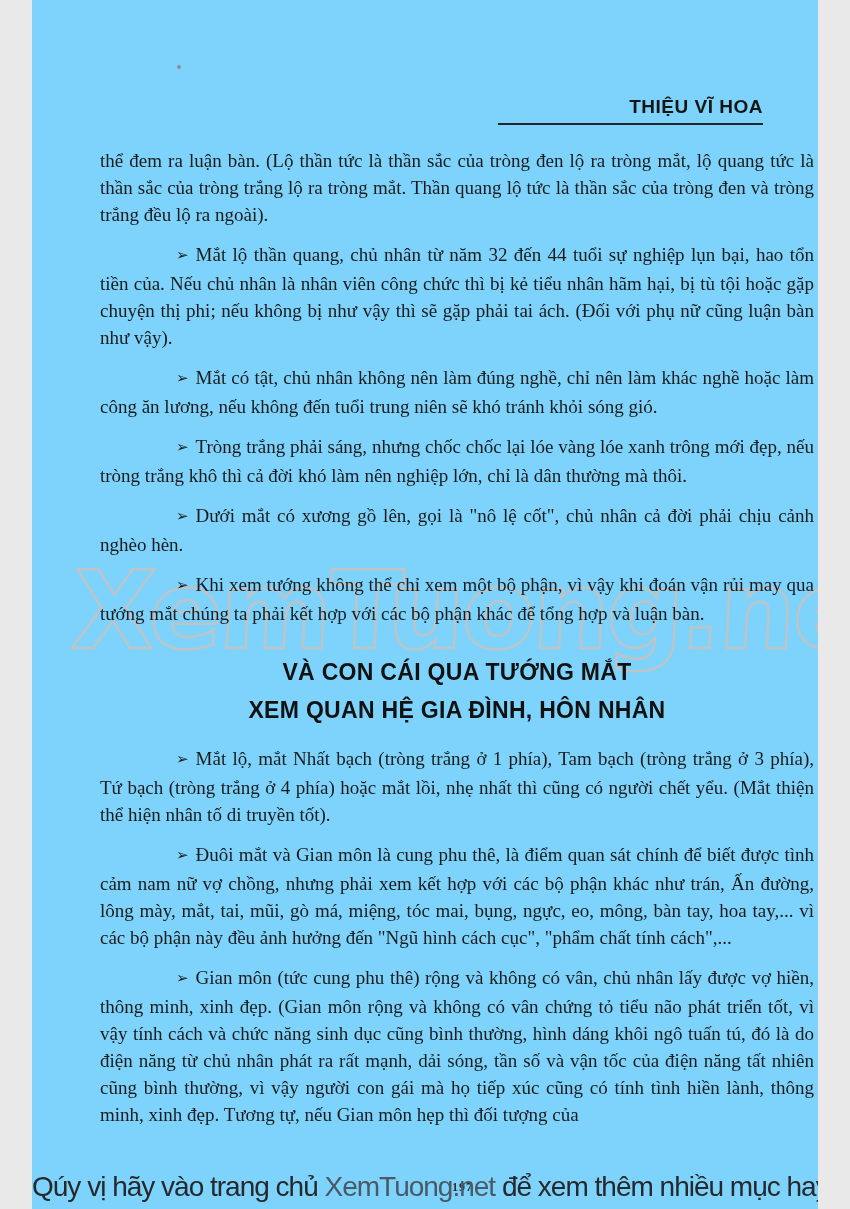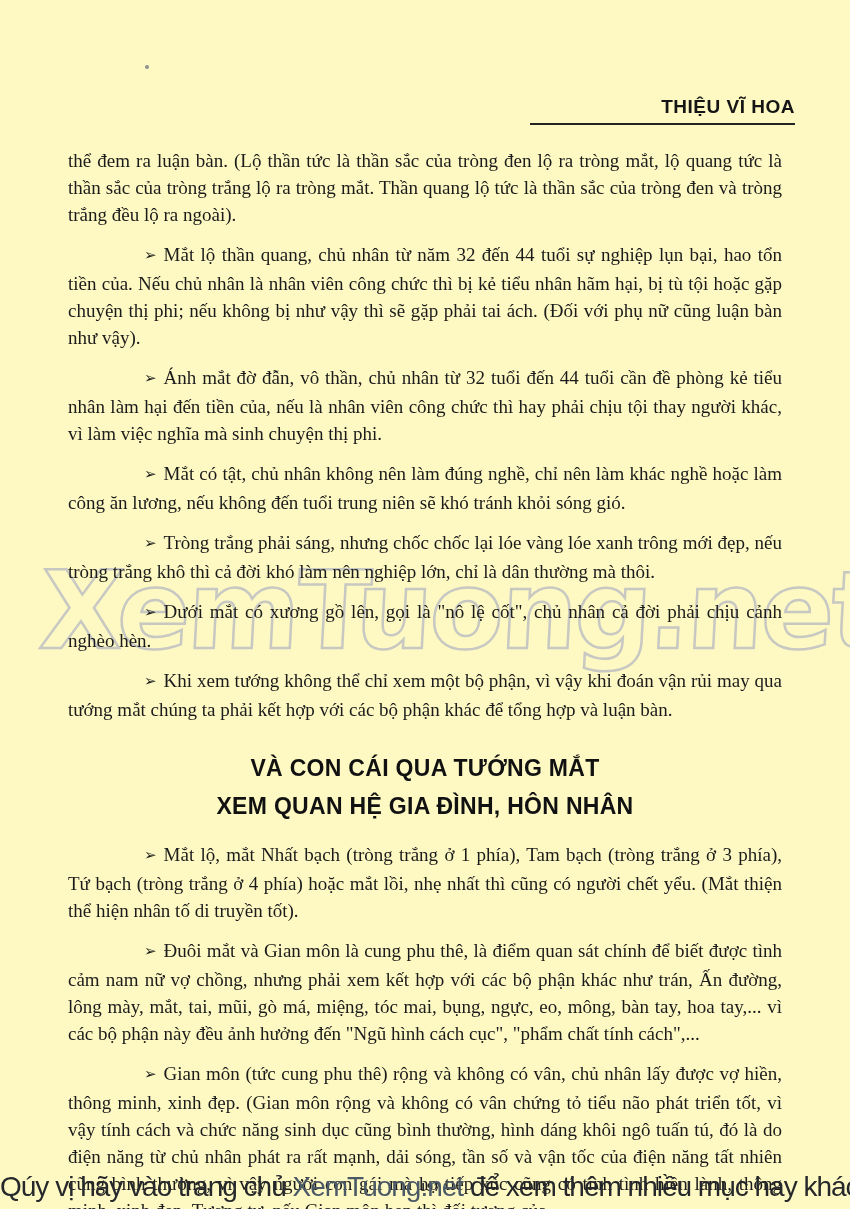--- a/index.html
+++ b/index.html
@@ -1,20 +1,20 @@
 <!DOCTYPE html>
 <html lang="vi"><head>
 <meta charset="utf-8">
 <style>
   html,body{margin:0;padding:0;background:#e9e9e9;}
   .page{
     position:relative;
-    width:850px;height:1209px;
+    width:786px;height:1209px;
     margin:0 auto;
-    background:#fef9c3;
+    background:#7dd3fc;
     overflow:hidden;
     font-family:"Liberation Serif","DejaVu Serif",serif;
     color:#1b1b1b;
   }
   
   .running-head{
     position:absolute;top:96px;right:55px;width:265px;
     text-align:right;
     font-family:"Liberation Sans","DejaVu Sans",sans-serif;
     font-weight:bold;font-size:19px;letter-spacing:.5px;
@@ -99,21 +99,20 @@
   </div>
 
   <div class="watermark">XemTuong.net</div>
 
   <div class="content">
 
     <p>thể đem ra luận bàn. (Lộ thần tức là thần sắc của tròng đen lộ ra tròng mắt, lộ quang tức là thần sắc của tròng trắng lộ ra tròng mắt. Thần quang lộ tức là thần sắc của tròng đen và tròng trắng đều lộ ra ngoài).</p>
 
     <p class="bullet"><span class="arrow">➢</span><span>Mắt lộ thần quang, chủ nhân từ năm 32 đến 44 tuổi sự nghiệp lụn bại, hao tổn tiền của. Nếu chủ nhân là nhân viên công chức thì bị kẻ tiểu nhân hãm hại, bị tù tội hoặc gặp chuyện thị phi; nếu không bị như vậy thì sẽ gặp phải tai ách. (Đối với phụ nữ cũng luận bàn như vậy).</span></p>
 
-    <p class="bullet"><span class="arrow">➢</span><span>Ánh mắt đờ đẫn, vô thần, chủ nhân từ 32 tuổi đến 44 tuổi cần đề phòng kẻ tiểu nhân làm hại đến tiền của, nếu là nhân viên công chức thì hay phải chịu tội thay người khác, vì làm việc nghĩa mà sinh chuyện thị phi.</span></p>
 
 
     <p class="bullet"><span class="arrow">➢</span><span>Mắt có tật, chủ nhân không nên làm đúng nghề, chỉ nên làm khác nghề hoặc làm công ăn lương, nếu không đến tuổi trung niên sẽ khó tránh khỏi sóng gió.</span></p>
 
     <p class="bullet"><span class="arrow">➢</span><span>Tròng trắng phải sáng, nhưng chốc chốc lại lóe vàng lóe xanh trông mới đẹp, nếu tròng trắng khô thì cả đời khó làm nên nghiệp lớn, chỉ là dân thường mà thôi.</span></p>
 
     <p class="bullet"><span class="arrow">➢</span><span>Dưới mắt có xương gồ lên, gọi là "nô lệ cốt", chủ nhân cả đời phải chịu cảnh nghèo hèn.</span></p>
 
     <p class="bullet"><span class="arrow">➢</span><span>Khi xem tướng không thể chỉ xem một bộ phận, vì vậy khi đoán vận rủi may qua tướng mắt chúng ta phải kết hợp với các bộ phận khác để tổng hợp và luận bàn.</span></p>
 

